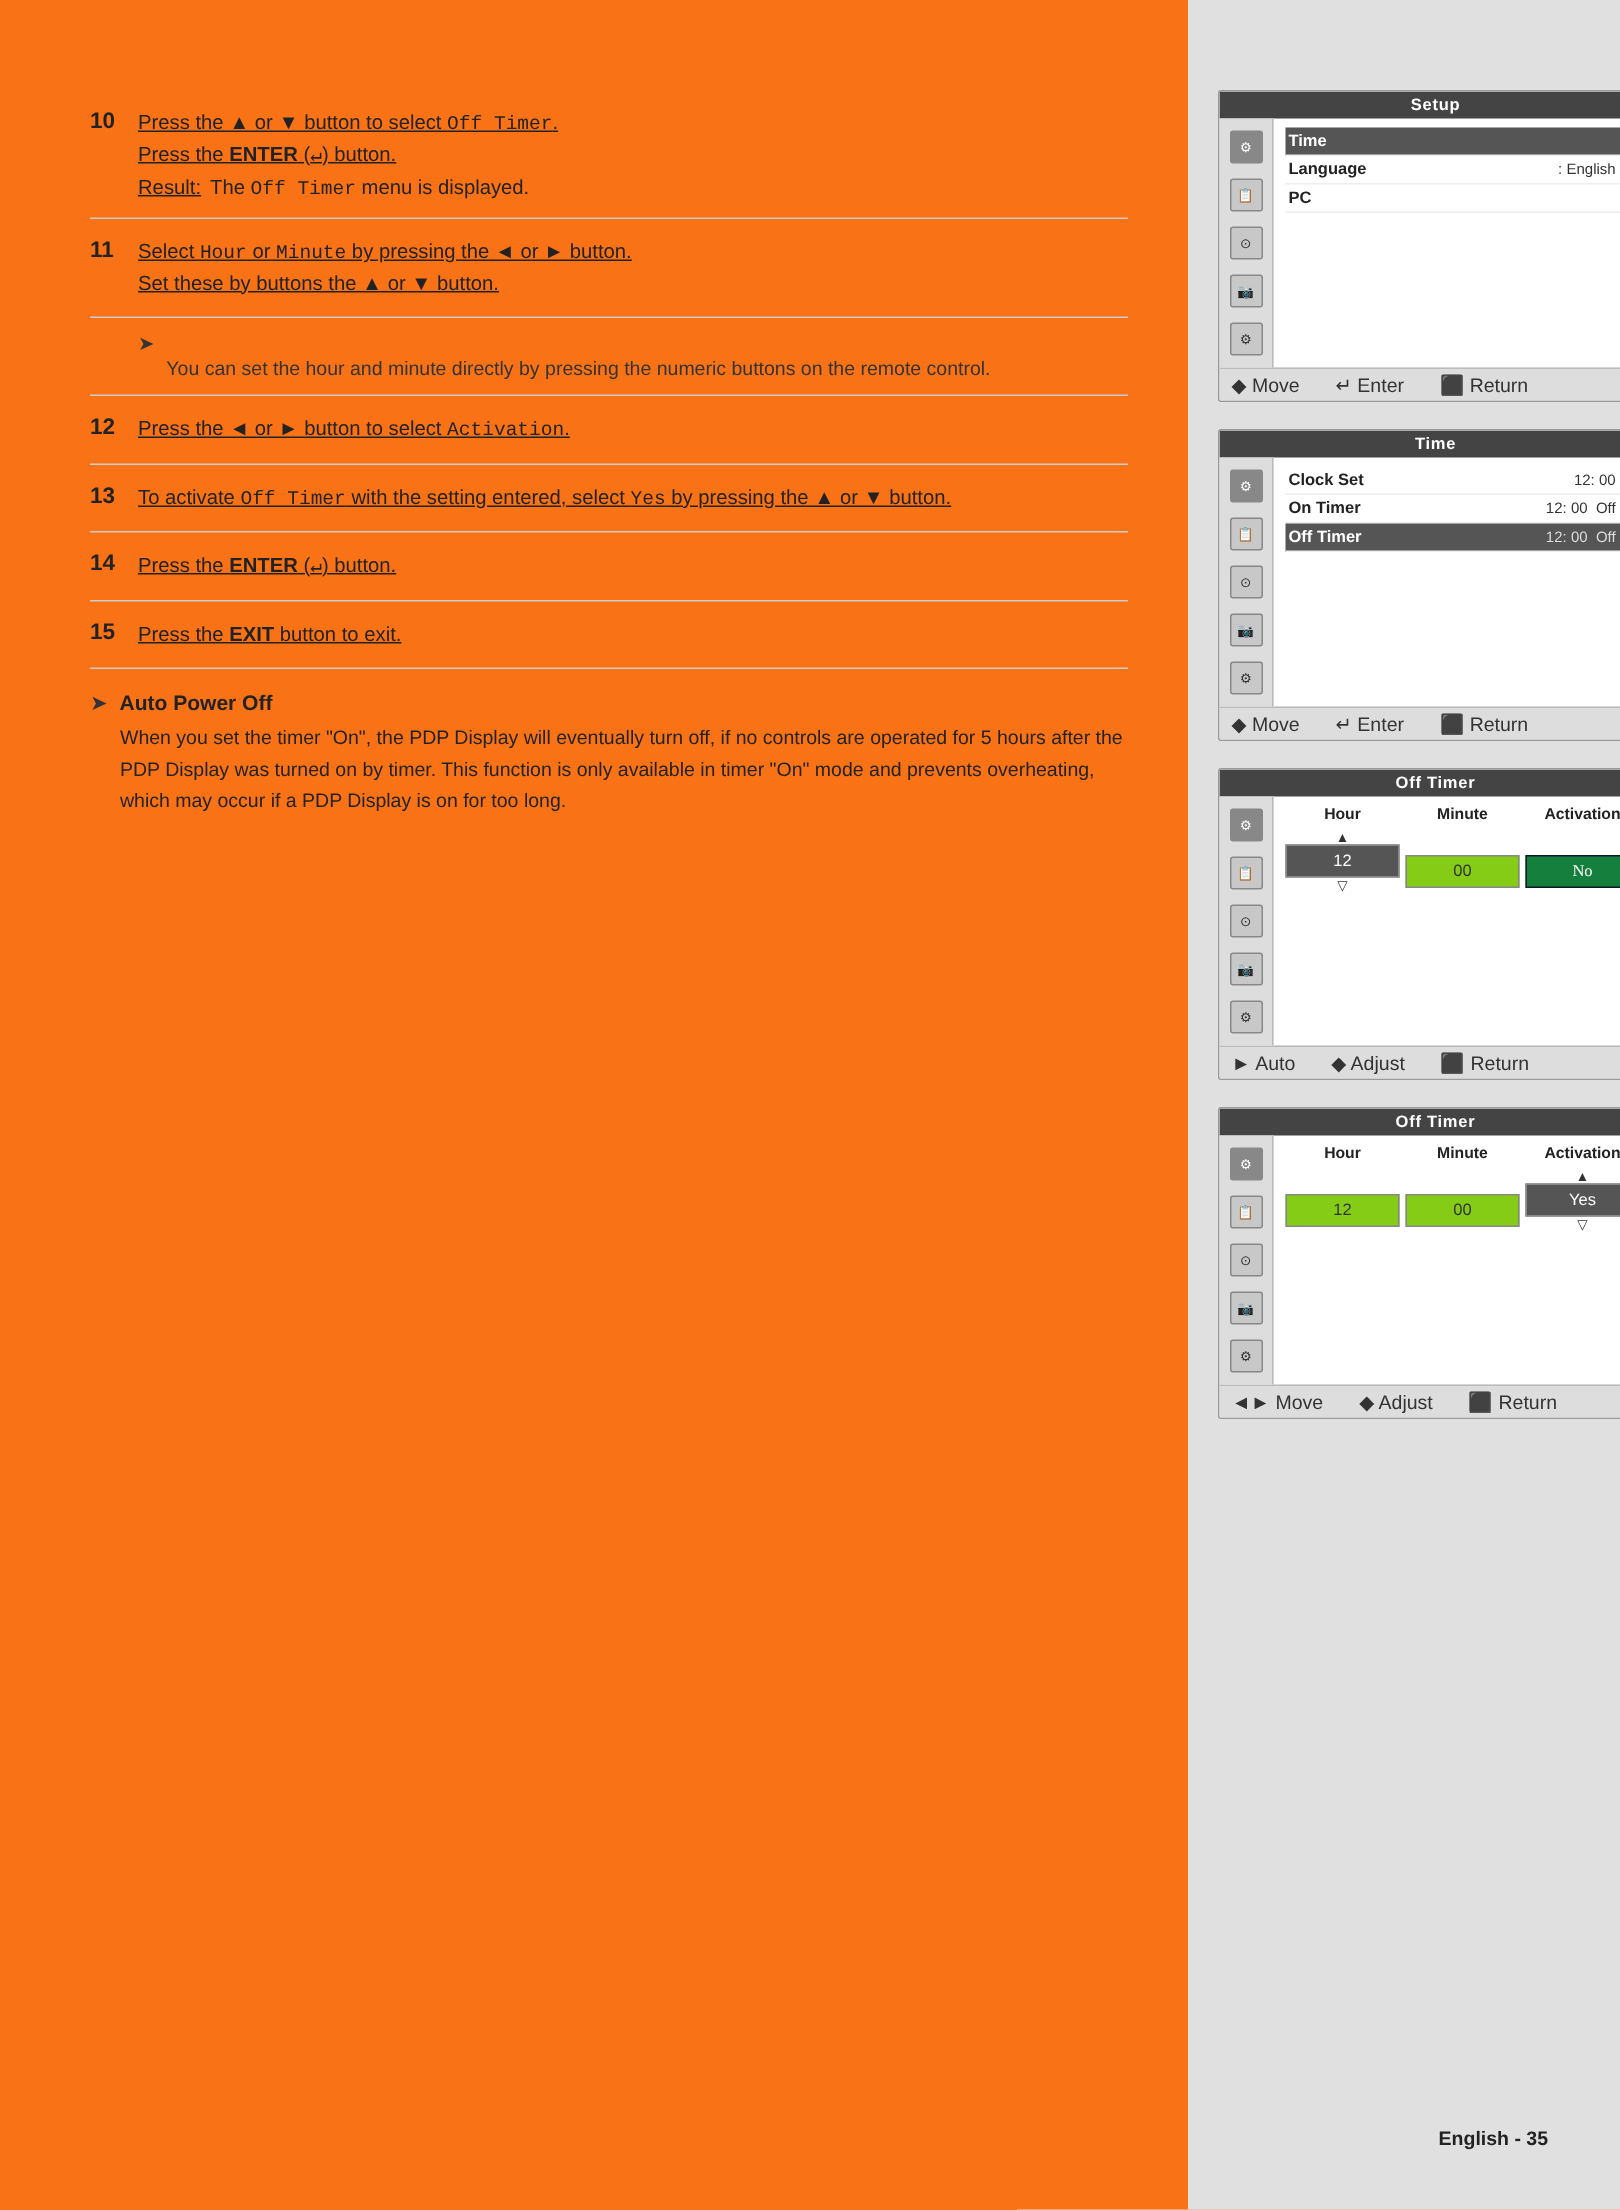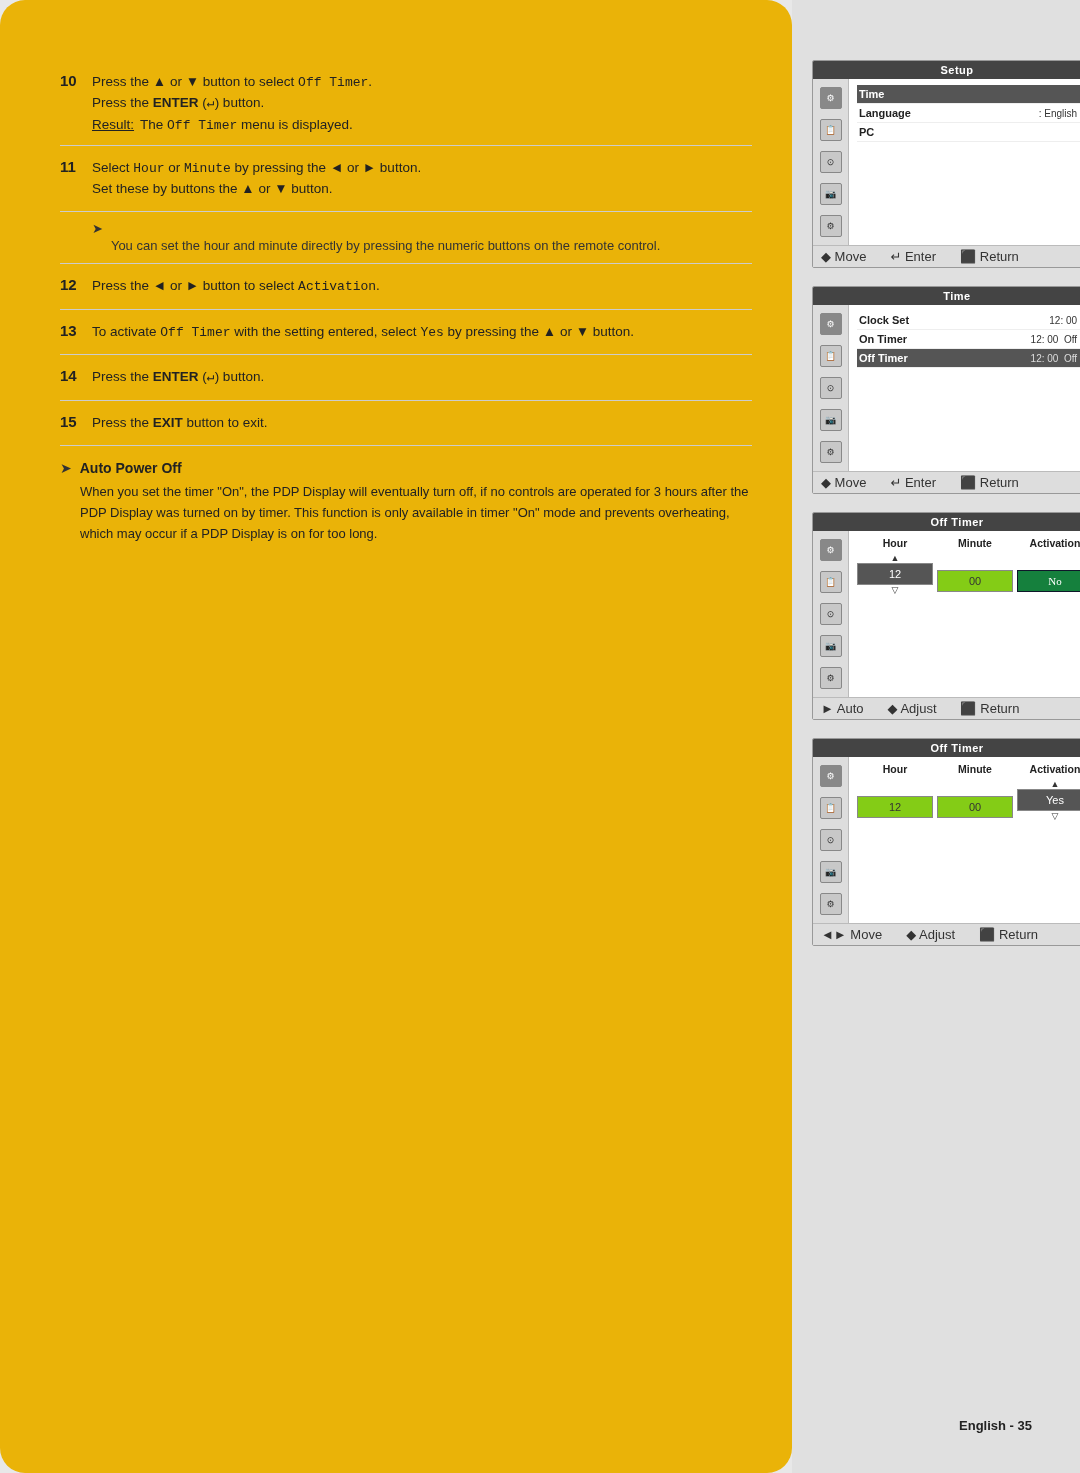--- a/index.html
+++ b/index.html
@@ -17,22 +17,21 @@
       display: flex;
       width: 100%;
       min-height: 1473px;
       background: #e8e8e8;
     }
 
     
     .left-content {
       flex: 1;
       padding: 60px 40px 60px 60px;
-      background: #eab308;
-      border-radius: 25px;
+      background: #f97316;
     }
 
     
     .right-panel {
       width: 288px;
       padding: 60px 20px 60px 20px;
       background: #e0e0e0;
       display: flex;
       flex-direction: column;
       gap: 18px;
@@ -55,20 +54,21 @@
     }
 
     .step-content {
       flex: 1;
     }
 
     .step-content p {
       font-size: 13.5px;
       line-height: 1.5;
       color: #222;
+      text-decoration: underline;
     }
 
     .step-content .result-line {
       display: flex;
       align-items: baseline;
       gap: 6px;
       margin-top: 4px;
     }
 
     .result-label {
@@ -399,21 +399,21 @@
       <div class="step-content">
         <p>Press the <span class="bold">EXIT</span> button to exit.</p>
       </div>
     </div>
 
     <div class="auto-power-section">
       <div class="auto-power-title">
         <span class="auto-power-arrow">➤</span>
         <span class="auto-power-title-text">Auto Power Off</span>
       </div>
-      <p class="auto-power-body">When you set the timer "On", the PDP Display will eventually turn off, if no controls are operated for 3 hours after the PDP Display was turned on by timer. This function is only available in timer "On" mode and prevents overheating, which may occur if a PDP Display is on for too long.</p>
+      <p class="auto-power-body">When you set the timer "On", the PDP Display will eventually turn off, if no controls are operated for 5 hours after the PDP Display was turned on by timer. This function is only available in timer "On" mode and prevents overheating, which may occur if a PDP Display is on for too long.</p>
     </div>
 
   </div>
 
   <div class="right-panel">
 
     <div class="screen-panel">
       <div class="screen-title-bar">Setup</div>
       <div class="screen-body">
         <div class="screen-sidebar">

